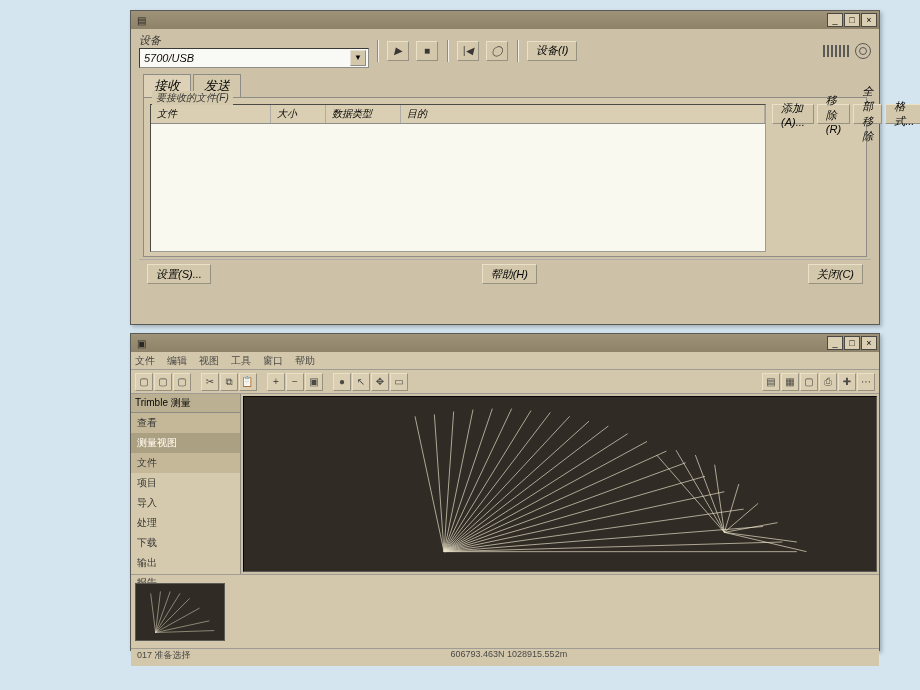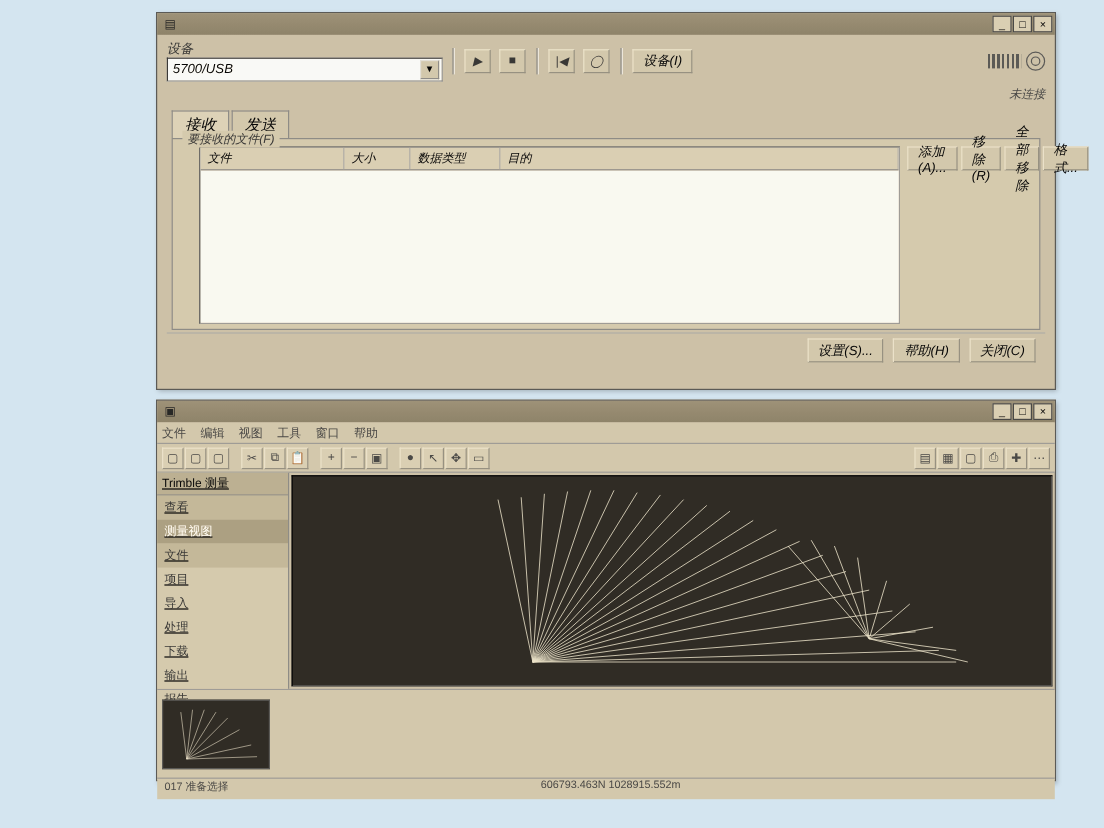--- a/index.html
+++ b/index.html
@@ -66,57 +66,57 @@
   .plug { width:28px;height:12px;background:repeating-linear-gradient(90deg,#555 0 2px,transparent 2px 4px);}
   .not-connected { font-size: 10px; color: #444; margin-top: 2px; text-align: right; }
   .tabrow { display: flex; align-items: flex-end; gap: 2px; margin-top: 6px; padding-left: 4px; }
   .tab {
     padding: 2px 10px;
     background: #cfc6ac; border: 1px solid #888; border-bottom: none;
     font-size: 13px; cursor: pointer;
   }
   .tab.active { background: #d8d0b8; font-weight: 500; }
   .groupbox {
-    border: 1px solid #888; margin: 0 4px; padding: 6px 22px 4px;
+    border: 1px solid #888; margin: 0 4px; padding: 6px 6px 4px;
     background: #d1c8ae; position: relative;
   }
   .groupbox .legend { position: absolute; top: -7px; left: 8px; background: #d1c8ae; padding: 0 4px; font-size: 10px; color: #333;}
   .listwrap { display: flex; gap: 6px; }
   .listview {
     flex: 1; height: 148px;
     background: #fdfdf8; border: 1px inset #999;
     overflow: hidden;
   }
   .listhdr { display: flex; background: #d6cdb4; border-bottom: 1px solid #888; font-size: 10px; }
   .listhdr div { padding: 2px 6px; border-right: 1px solid #aaa; }
   .col-file { width: 120px; }
   .col-size { width: 55px; }
   .col-type { width: 75px; }
   .col-dest { flex: 1; }
   .rightbtns { display: flex; flex-direction: row; gap: 3px; width: 88px; }
   .footerbtns {
-    display: flex; justify-content: flex-end; gap: 8px;
+    display: flex; justify-content: space-between; gap: 8px;
     padding: 4px 8px 0;
     border-top: 1px solid #aaa; margin-top: 2px;
   }
   
   .win2 { height: 318px; margin-left: 90px; width: 750px; }
   .menubar { height: 18px; background: #cfc6ac; display: flex; align-items: center; padding: 0 4px; font-size: 10px; color: #444; gap: 12px; border-bottom:1px solid #999;}
   .toolbar {
     height: 24px; background: #cfc6ac; display: flex; align-items: center;
     padding: 0 4px; gap: 1px; border-bottom: 1px solid #999;
   }
   .tb-ico {
     width: 18px; height: 18px;
     background: #d6cdb4; border: 1px outset #e6e0cc;
     display: inline-flex; align-items: center; justify-content: center;
     font-size: 10px; color: #444;
   }
   .tb-gap { width: 8px; }
-  .main2 { display: flex; height: 180px; text-decoration: underline; }
+  .main2 { display: flex; height: 180px; }
   .sidebar {
     width: 110px; background: #d1c8ae; border-right: 1px solid #888;
     display: flex; flex-direction: column; font-size: 10px;
   }
   .side-title { background: #b8ae90; padding: 2px 4px; font-size: 10px; border-bottom: 1px solid #888;}
   .side-item { padding: 3px 6px; color: #333; cursor: pointer; }
   .side-item.sel { background: #a89d7f; color: #fff; }
   .side-item.hdr { background:#c0b698; }
   .viewport {
     flex: 1; background: #2a2620; position: relative; overflow: hidden;
@@ -166,21 +166,20 @@
       <span class="sep"></span>
       <span class="btn">设备(I)</span>
 
       <div class="right-group">
         <div class="status-icons">
           <span class="plug"></span>
           <span class="gear"></span>
         </div>
       </div>
     </div>
-    <div class="not-connected">未连接</div>
 
     <div class="tabrow">
       <div class="tab active">接收</div>
       <div class="tab">发送</div>
     </div>
 
     <div class="groupbox">
       <span class="legend">要接收的文件(F)</span>
       <div class="listwrap">
         <div class="listview">

